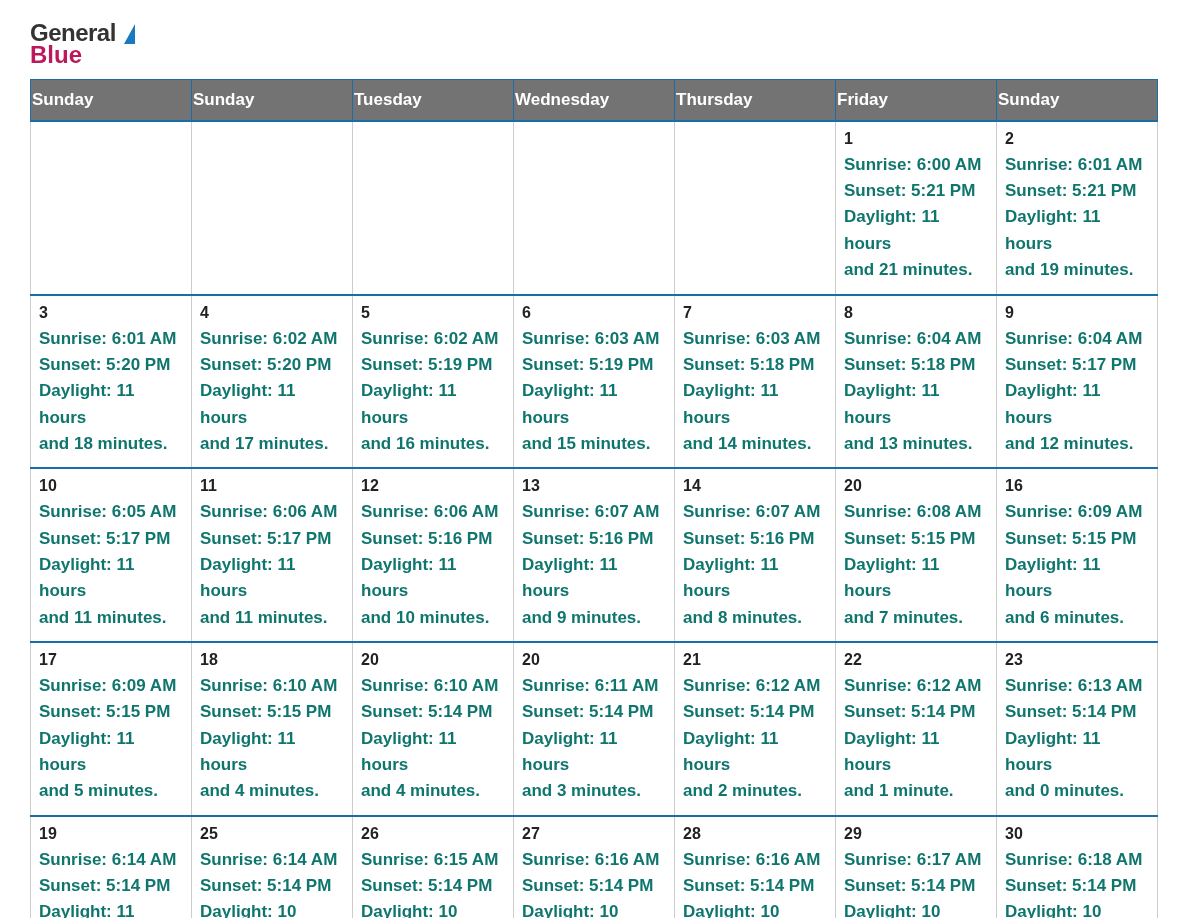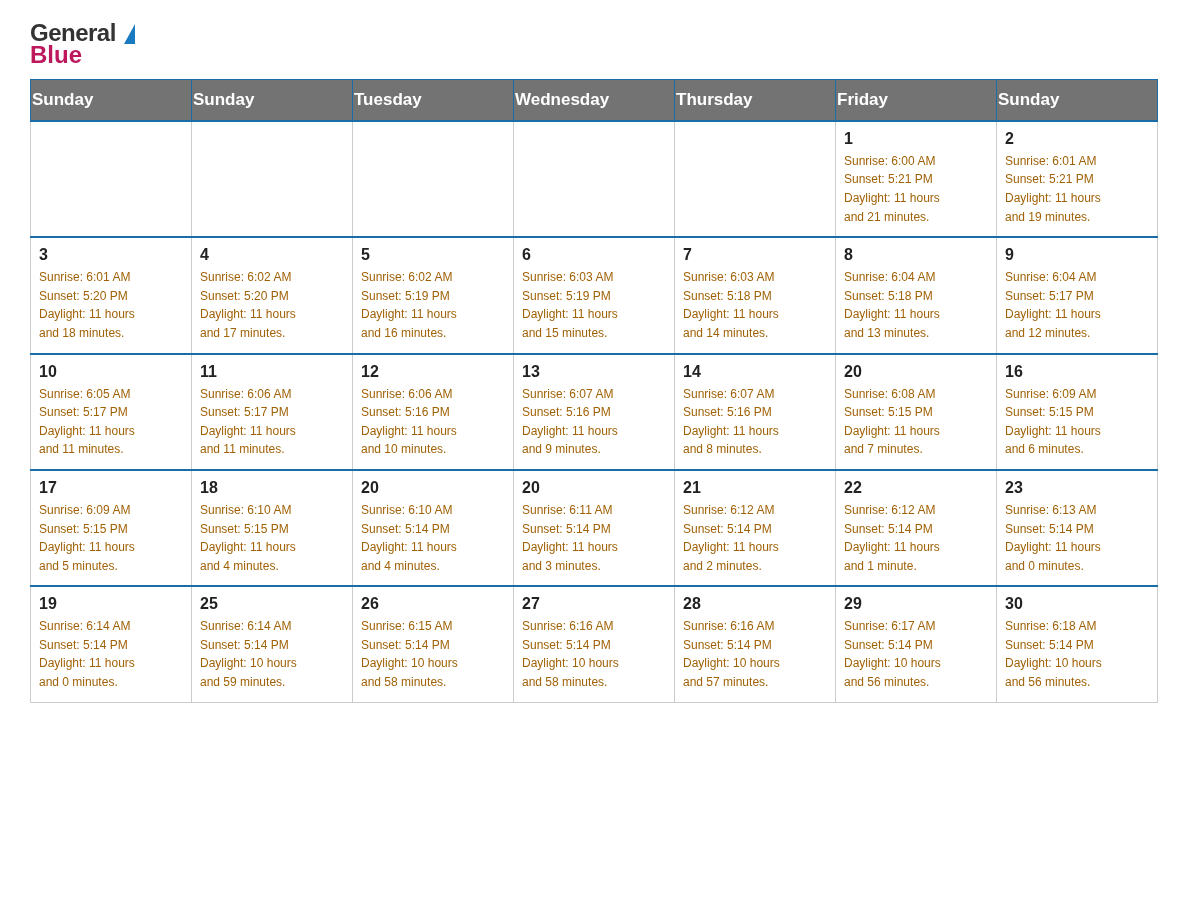--- a/index.html
+++ b/index.html
@@ -61,23 +61,24 @@
       min-height: 100px;
     }
     .day-number {
       font-size: 16px;
       font-weight: bold;
       color: #222;
       display: block;
       margin-bottom: 4px;
     }
     .day-info {
-      font-size: 12px;
-      color: #a16207;
+      font-size: 17px;
+      color: #0f766e;
       line-height: 1.55;
+      font-weight: bold;
     }
     .empty-cell {
       background: #f9f9f9;
     }
     tr.week-row td {
       background: #fff;
     }
     
   </style>
 </head>

